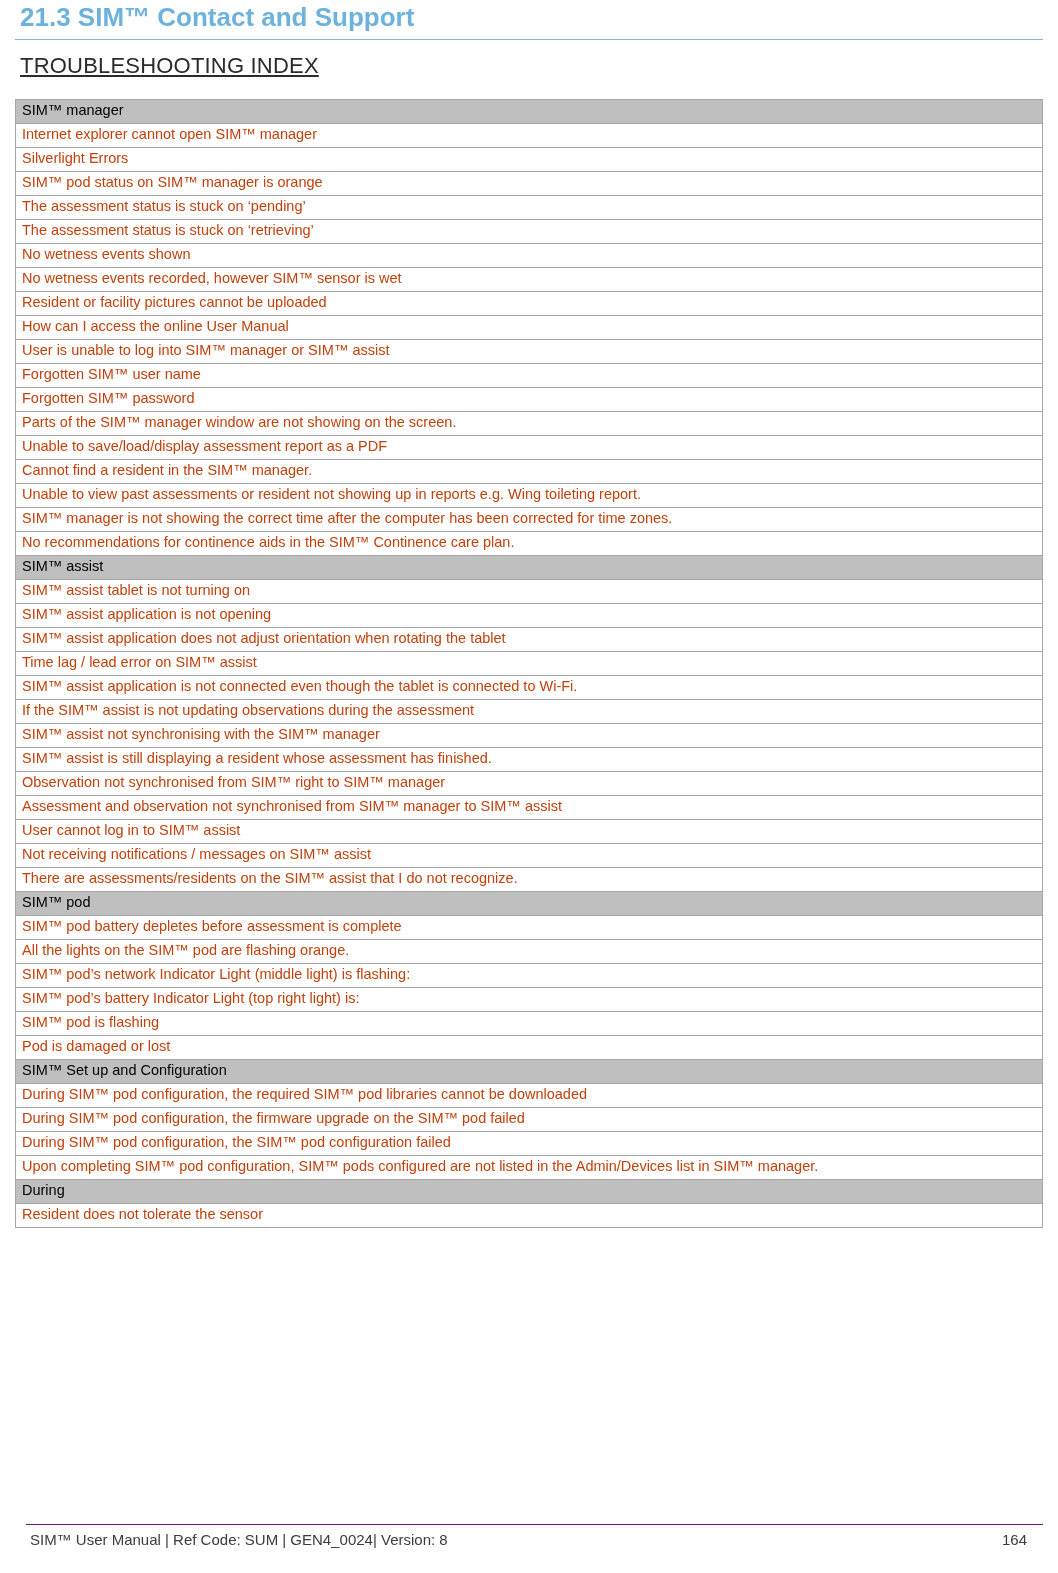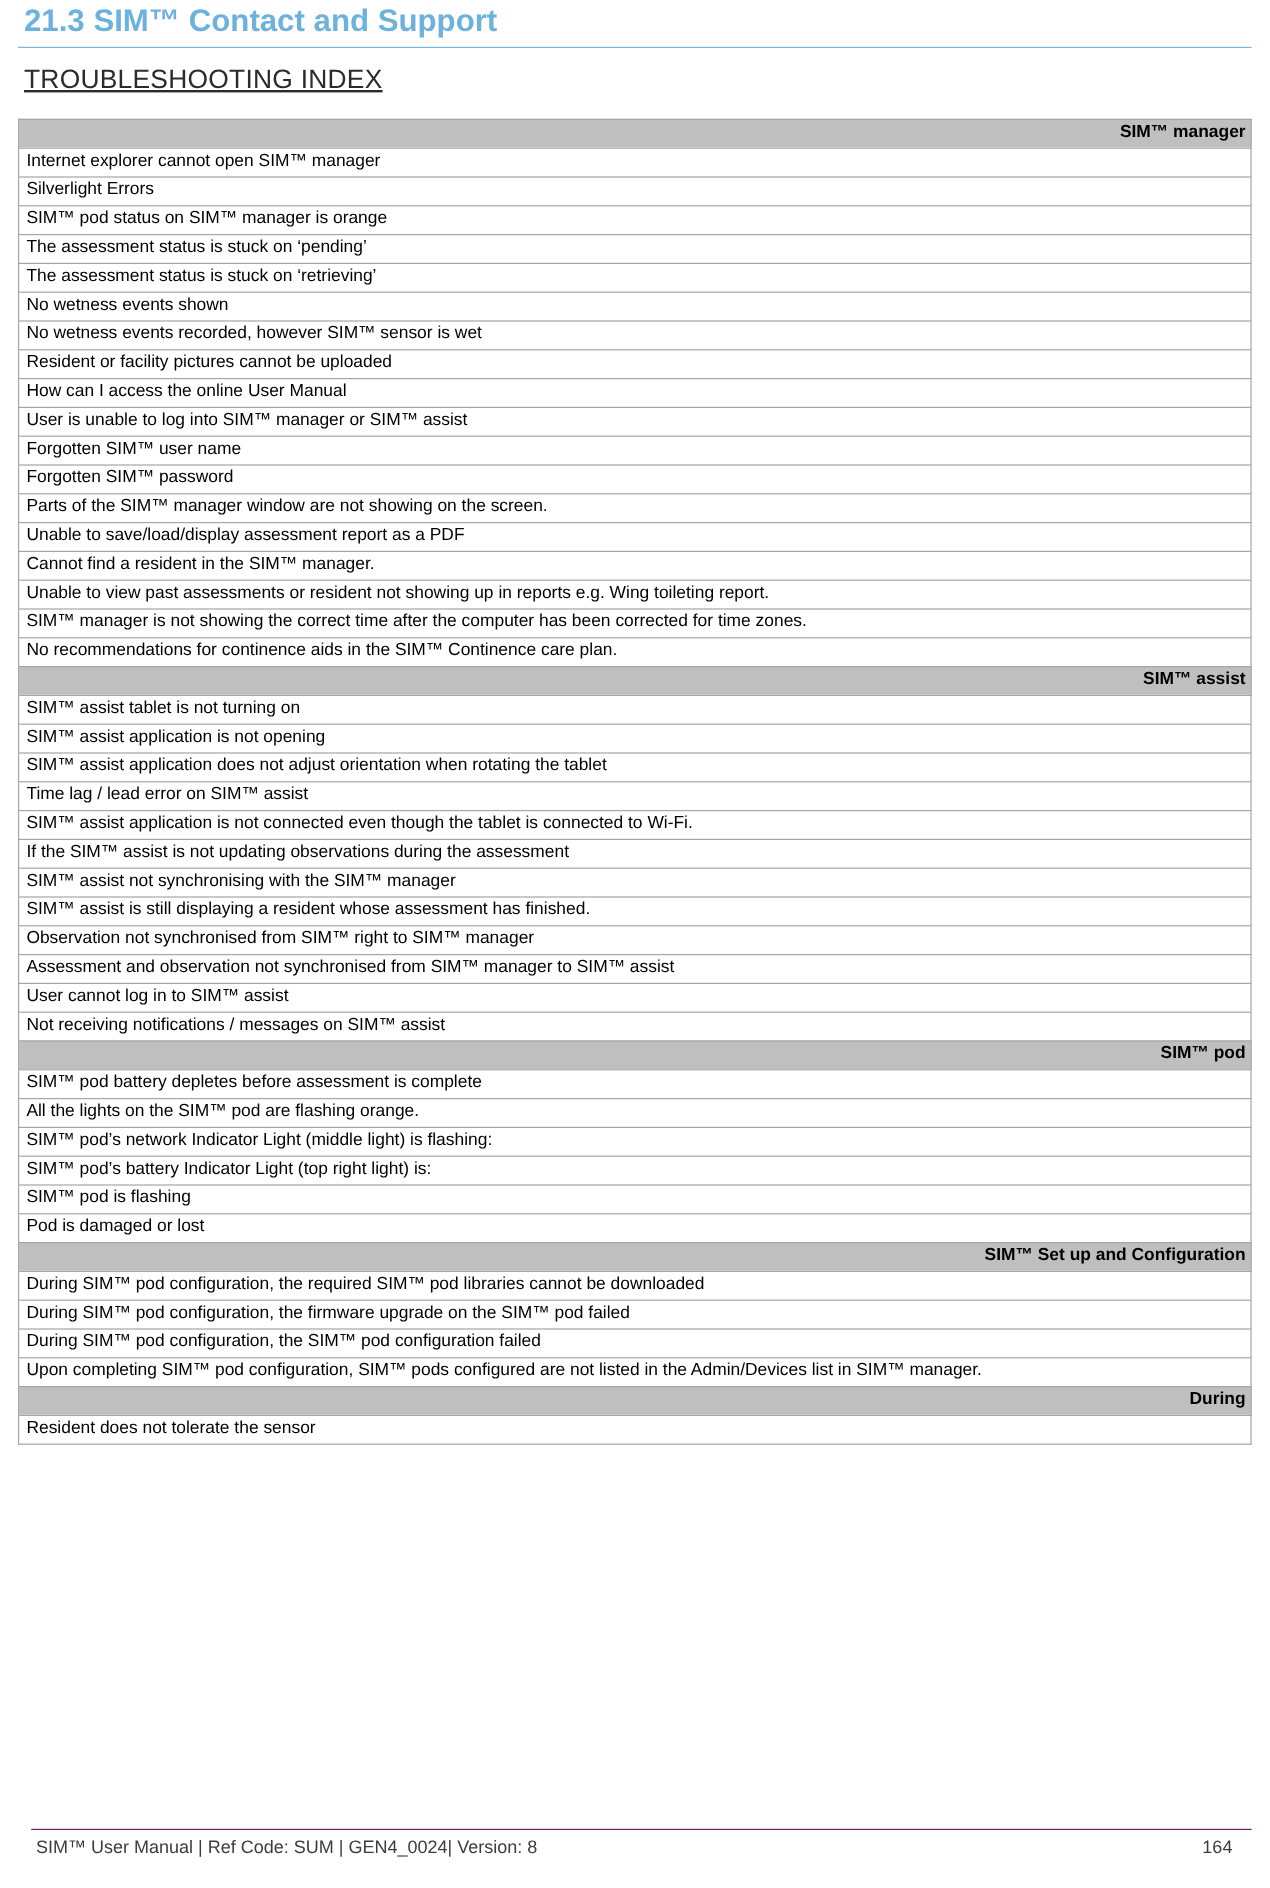--- a/index.html
+++ b/index.html
@@ -57,29 +57,28 @@
   table.index-table td {
     border: 1px solid #a6a6a6;
     padding: 2px 4px 3px 6px;
     font-size: 14.5px;
     line-height: 1.18;
     vertical-align: middle;
     height: 18px;
   }
   td.group {
     background: #bfbfbf;
-    font-weight: bold;
+    font-weight: normal;
     color: #000000;
     font-size: 16px;
     padding-top: 3px;
     padding-bottom: 4px;
-    text-align: right;
   }
   td.entry {
-    color: #000000;
+    color: #c2410c;
     background: #ffffff;
     margin-top: 20px;
   }
   .footer {
     position: absolute;
     left: 26px;
     right: 15px;
     bottom: 16px;
     height: 26px;
     border-top: 1px solid #701a75;
@@ -201,20 +200,23 @@
         <tr>
           <td class="entry">Assessment and observation not synchronised from SIM™ manager to SIM™ assist</td>
         </tr>
         <tr>
           <td class="entry">User cannot log in to SIM™ assist</td>
         </tr>
         <tr>
           <td class="entry">Not receiving notifications / messages on SIM™ assist</td>
         </tr>
         <tr>
+          <td class="entry">There are assessments/residents on the SIM™ assist that I do not recognize.</td>
+        </tr>
+        <tr>
           <td class="group">SIM™ pod</td>
         </tr>
         <tr>
           <td class="entry">SIM™ pod battery depletes before assessment is complete</td>
         </tr>
         <tr>
           <td class="entry">All the lights on the SIM™ pod are flashing orange.</td>
         </tr>
         <tr>
           <td class="entry">SIM™ pod’s network Indicator Light (middle light) is flashing:</td>

